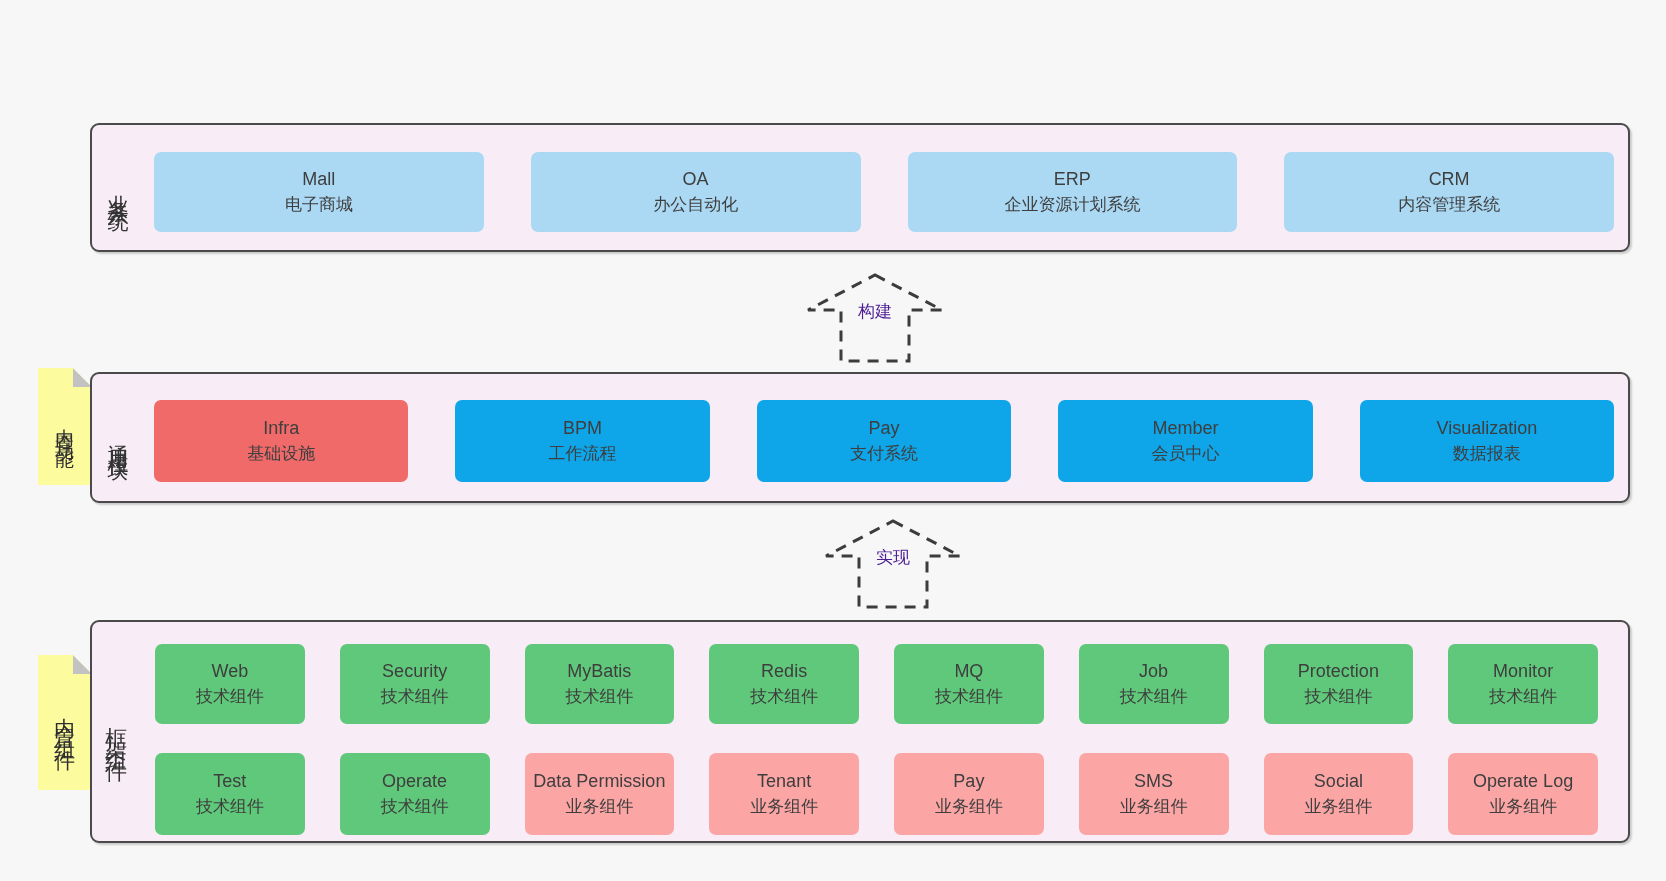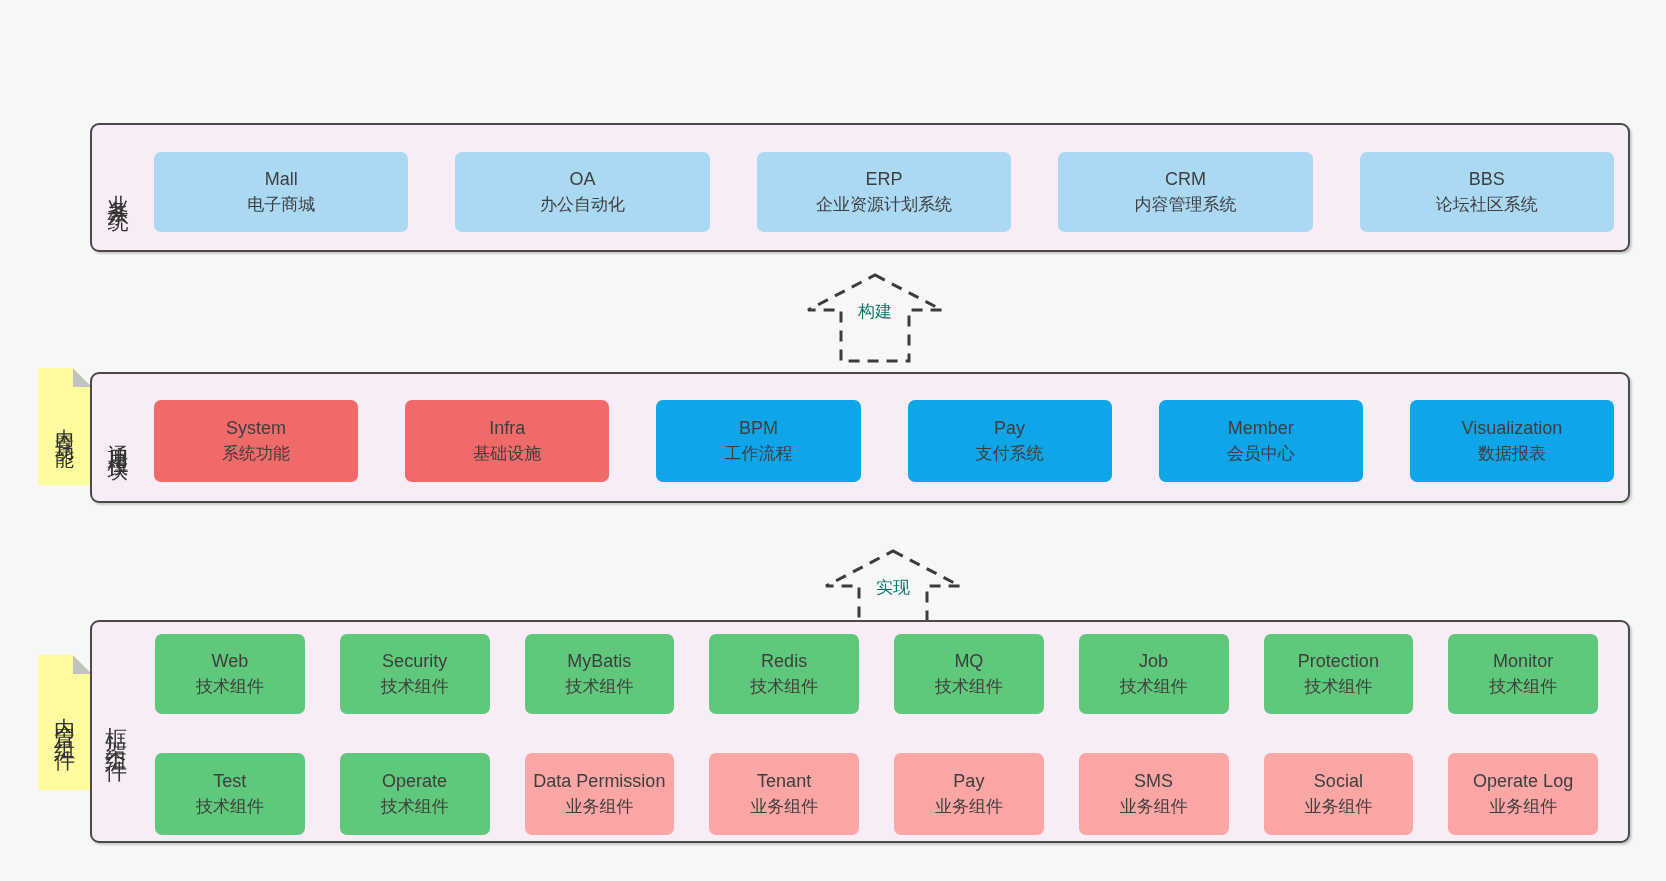--- a/index.html
+++ b/index.html
@@ -30,21 +30,21 @@
   .v-label.small{left:16px;font-size:21px;letter-spacing:5px;}
   .v-label.big  {left:13px;font-size:22px;letter-spacing:11px;}
 
   .box-row{
     position:absolute;left:62px;right:14px;
     display:flex;gap:47px;
   }
   #panel-business .box-row{top:27px;height:80px;}
   #panel-modules  .box-row{top:26px;height:82px;}
   #panel-components .box-row{left:63px;right:30px;gap:35px;height:80px;}
-  #panel-components .box-row.r1{top:12px;}
+  #panel-components .box-row.r1{top:22px;}
   #panel-components .box-row.r2{top:131px;height:82px;}
 
   .box{
     flex:1 1 0;
     border-radius:7px;
     display:flex;flex-direction:column;align-items:center;justify-content:center;
     text-align:center;padding:2px 8px;box-sizing:border-box;
     line-height:1.42;
   }
   .box .t{font-size:18px;}
@@ -71,25 +71,25 @@
   }
   .sticky .v-text{
     writing-mode:vertical-rl;text-orientation:upright;
     color:#2e2e2e;line-height:1;
   }
   #sticky-functions .v-text{font-size:19px;letter-spacing:7px;}
   #sticky-components .v-text{font-size:21px;letter-spacing:11px;}
 
   .arrow{position:absolute;width:140px;height:92px;}
   #arrow-build{left:805px;top:272px;}
-  #arrow-implement{left:823px;top:548px;}
+  #arrow-implement{left:823px;top:518px;}
   .arrow svg{display:block;width:100%;height:100%;}
   .arrow .arrow-label{
     position:absolute;top:26px;left:50%;transform:translateX(-50%);
-    background:#f7f7f7;padding:2px 5px;font-size:17px;color:#0f766e;
+    background:#f7f7f7;padding:2px 5px;font-size:17px;color:#4c1d95;
     white-space:nowrap;
   }
 </style>
 </head>
 <body>
 
 <div class="sticky" id="sticky-functions">
   <span class="fold"></span>
   <span class="v-text">内置功能</span>
 </div>
@@ -109,43 +109,35 @@
         <span class="t">OA</span>
         <span class="s">办公自动化</span>
       </div>
       <div class="box blue">
         <span class="t">ERP</span>
         <span class="s">企业资源计划系统</span>
       </div>
       <div class="box blue">
         <span class="t">CRM</span>
         <span class="s">内容管理系统</span>
-      </div>
-      <div class="box blue">
-        <span class="t">BBS</span>
-        <span class="s">论坛社区系统</span>
       </div>
     </div>
 </div>
 
 <div class="arrow" id="arrow-build">
   <svg viewBox="0 0 140 92">
     <polygon points="70,3 137,38 104,38 104,89 36,89 36,38 3,38" fill="none" stroke="#3c3c3c" stroke-width="3" stroke-dasharray="11,8" stroke-linejoin="miter"></polygon>
   </svg>
   <div class="arrow-label">构建</div>
 </div>
 
 <div class="panel" id="panel-modules">
   <div class="v-label small">通用模块</div>
   <div class="box-row">
       <div class="box red">
-        <span class="t">System</span>
-        <span class="s">系统功能</span>
-      </div>
-      <div class="box red">
         <span class="t">Infra</span>
         <span class="s">基础设施</span>
       </div>
       <div class="box pink">
         <span class="t">BPM</span>
         <span class="s">工作流程</span>
       </div>
       <div class="box pink">
         <span class="t">Pay</span>
         <span class="s">支付系统</span>

